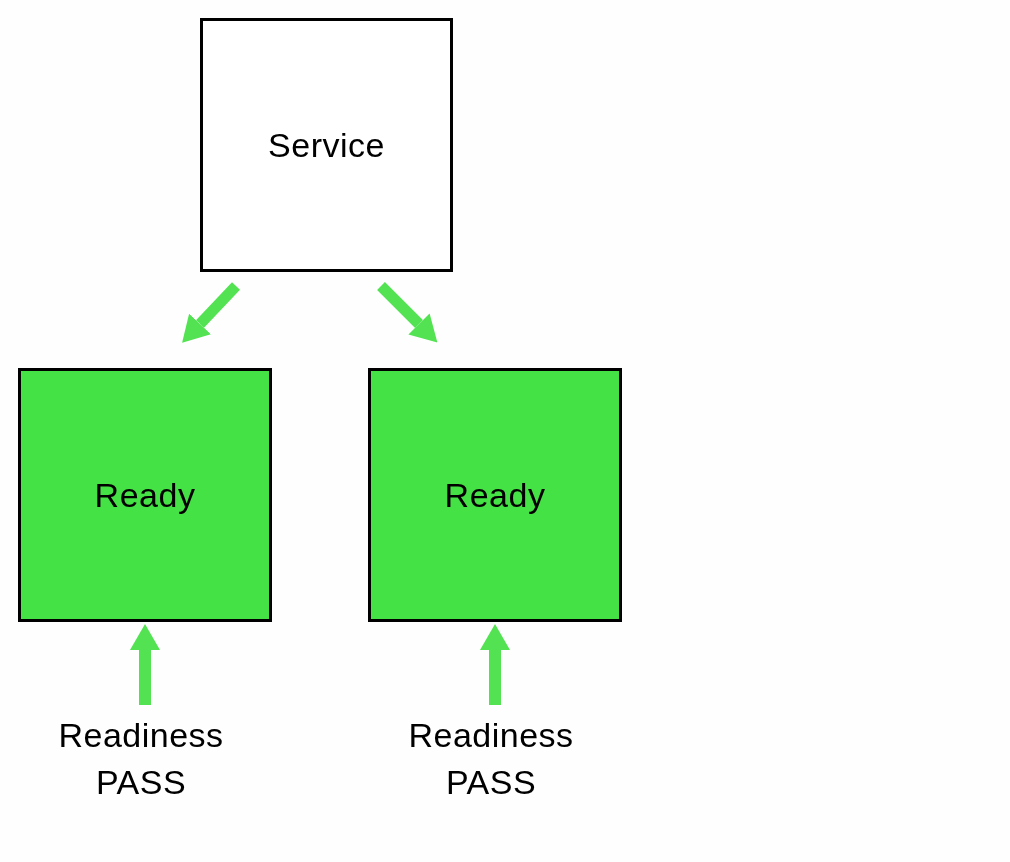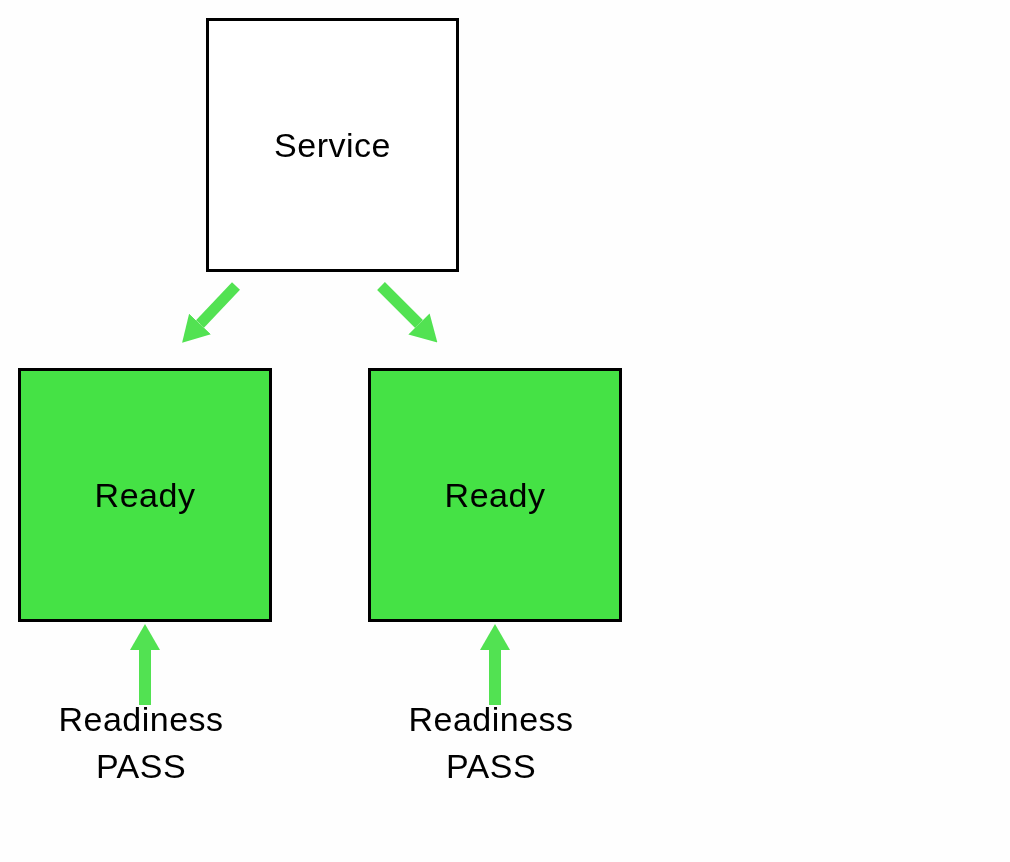--- a/index.html
+++ b/index.html
@@ -21,21 +21,21 @@
     box-sizing: border-box;
     border: 3px solid #000000;
     display: flex;
     align-items: center;
     justify-content: center;
     font-size: 34px;
     font-weight: 400;
     letter-spacing: 0.5px;
   }
   .service-box {
-    left: 206px;
+    left: 200px;
     top: 18px;
     width: 253px;
     height: 254px;
     background: #ffffff;
   }
   .ready-box-left {
     left: 18px;
     top: 368px;
     width: 254px;
     height: 254px;
@@ -49,21 +49,21 @@
   .arrows-layer {
     position: absolute;
     left: 0;
     top: 0;
     width: 1010px;
     height: 862px;
     pointer-events: none;
   }
   .caption {
     position: absolute;
-    top: 696px;
+    top: 712px;
     width: 254px;
     text-align: center;
     font-size: 34px;
     line-height: 47px;
     font-weight: 400;
     letter-spacing: 0.5px;
   }
   .caption-left { left: 14px; }
   .caption-right { left: 364px; }
 </style>

